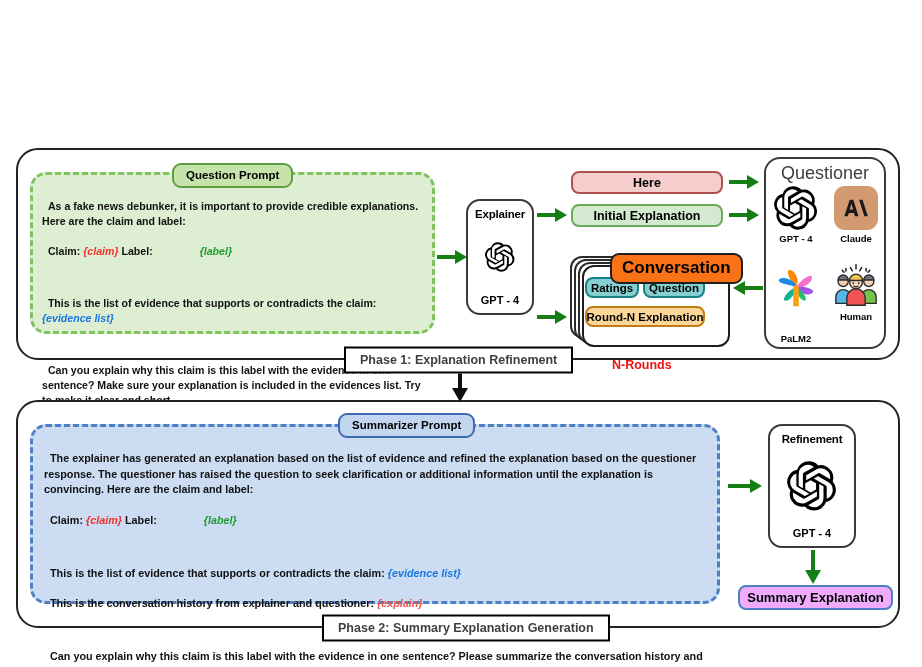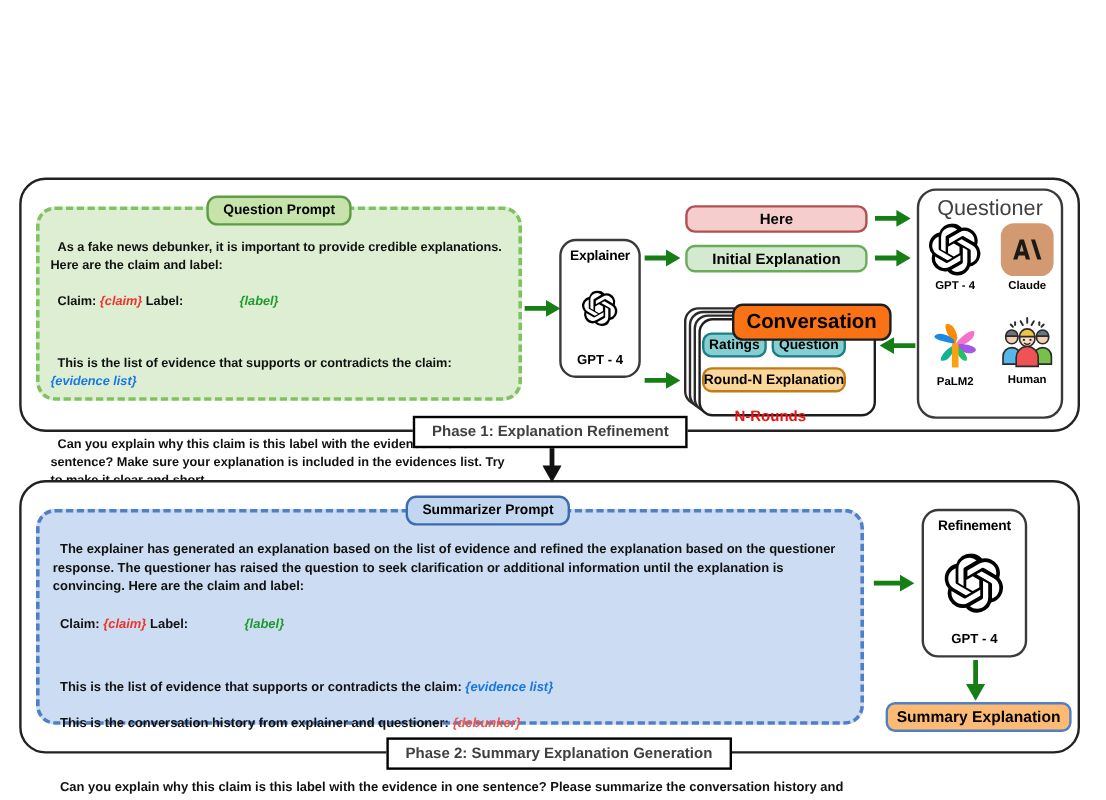--- a/index.html
+++ b/index.html
@@ -158,21 +158,21 @@
   #claim-chip {
     left: 571px; top: 171px; width: 152px; height: 23px;
     background: #f6cdcd; border: 2.5px solid #b05050; font-size: 12.5px;
   }
   #initial-explanation-chip {
     left: 571px; top: 204px; width: 152px; height: 23px;
     background: #d4ead0; border: 2.5px solid #6aab58; font-size: 12.5px;
   }
   #summary-explanation-chip {
     left: 738px; top: 585px; width: 155px; height: 25px;
-    background: #fdba74; border: 2.5px solid #4f7fc4; font-size: 13px;
+    background: #f0abfc; border: 2.5px solid #4f7fc4; font-size: 13px;
   }
 
   
   #conversation-stack { position: absolute; left: 570px; top: 252px; width: 160px; height: 90px; }
   .conv-shadow {
     position: absolute;
     border: 2px solid #2b2b2b;
     border-radius: 12px;
     background: #fff;
     box-sizing: border-box;
@@ -207,21 +207,21 @@
   }
   #question-chip {
     left: 643px; top: 277px; width: 62px; height: 21px;
     background: #86cfd1; border: 2.5px solid #1d7f86; font-size: 11.5px;
   }
   #round-n-chip {
     left: 585px; top: 306px; width: 120px; height: 21px;
     background: #fbd79a; border: 2.5px solid #c07d17; font-size: 11.5px;
   }
   #n-rounds-label {
-    position: absolute; left: 612px; top: 340px;
+    position: absolute; left: 612px; top: 358px;
     font-size: 12.5px; font-weight: bold; color: #ee1111;
     white-space: nowrap;
   }
 
   
   #questioner-panel {
     position: absolute;
     left: 764px; top: 157px; width: 122px; height: 192px;
     border: 2.5px solid #3a3a3a; border-radius: 16px; background: #fff;
     box-sizing: border-box;
@@ -230,21 +230,21 @@
     position: absolute; left: 764px; top: 163px; width: 122px;
     text-align: center; font-size: 18px; font-weight: normal; color: #404040;
   }
   .q-cell {
     position: absolute;
     width: 56px;
     display: flex; flex-direction: column; align-items: center;
   }
   #q-cell-gpt   { left: 768px; top: 186px; }
   #q-cell-claude{ left: 828px; top: 186px; }
-  #q-cell-palm  { left: 768px; top: 264px; }
+  #q-cell-palm  { left: 768px; top: 264px; gap: 20px; }
   #q-cell-human { left: 828px; top: 264px; }
   .q-label {
     margin-top: 3px; font-size: 9.5px; font-weight: bold; color: #000;
     white-space: nowrap;
   }
   .claude-tile {
     width: 44px; height: 44px; border-radius: 11px;
     background: #d39a72; display: flex; align-items: center; justify-content: center;
   }
 
@@ -400,21 +400,21 @@
 
 <div class="phase-box" id="phase2-box"></div>
 
 <div class="prompt-panel" id="summarizer-prompt-panel"></div>
 <div class="prompt-chip" id="summarizer-prompt-chip">Summarizer Prompt</div>
 <div class="prompt-text" id="summarizer-prompt-text">
   <span>The explainer has generated an explanation based on the list of evidence and refined the explanation based on the questioner response. The questioner has raised the question to seek clarification or additional information until the explanation is convincing. Here are the claim and label:</span><br>
   <span>Claim: </span><span class="ph-claim">{claim}</span><span> Label: </span><span class="ph-label">{label}</span>
   <span class="pgap"></span>
   <span>This is the list of evidence that supports or contradicts the claim: </span><span class="ph-evid">{evidence list}</span><br>
-  <span>This is the conversation history from explainer and questioner: </span><span class="ph-hist">{debunker}</span>
+  <span>This is the conversation history from explainer and questioner: </span><span class="ph-hist">{explain}</span>
   <span class="pgap"></span>
   <span>Can you explain why this claim is this label with the evidence in one sentence? Please summarize the conversation history and generate the best explanation. Make sure your explanation is included in the evidences list. Try to make it clear and short.</span>
 </div>
 
 <svg class="arrow" style="left:728px; top:477px;" width="34" height="18" viewBox="0 0 34 18">
   <line x1="0" y1="9" x2="23" y2="9" stroke="#157f15" stroke-width="4"></line>
   <polygon points="22,2 34,9 22,16" fill="#157f15"></polygon>
 </svg>
 
 <div class="model-card" id="summarizer-card">

